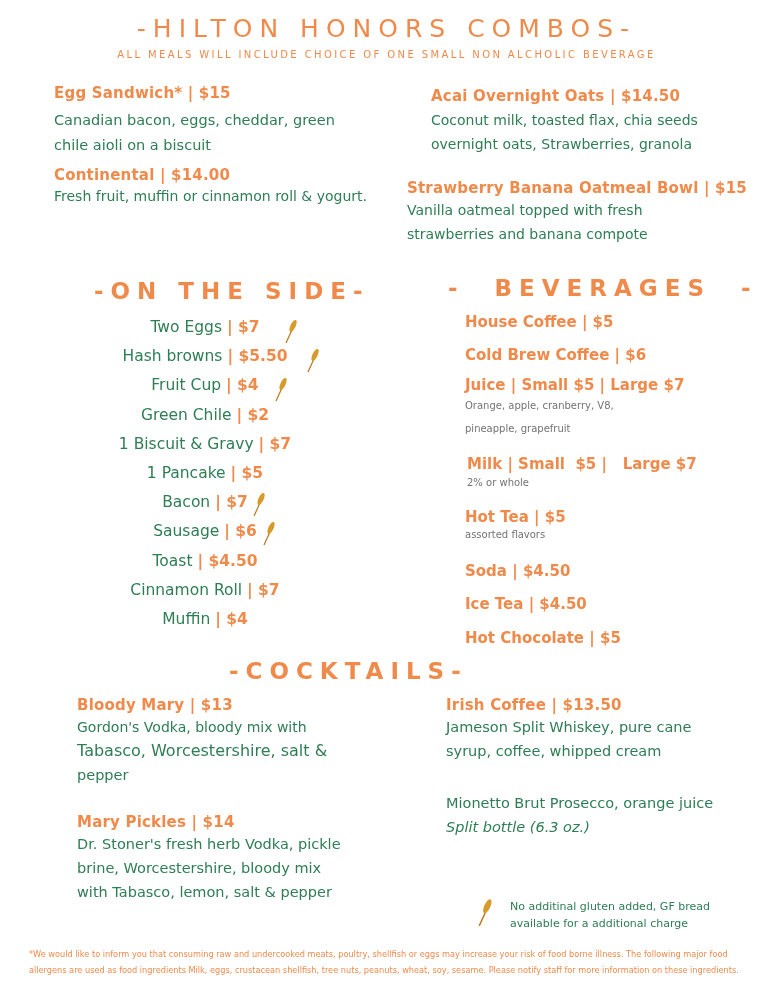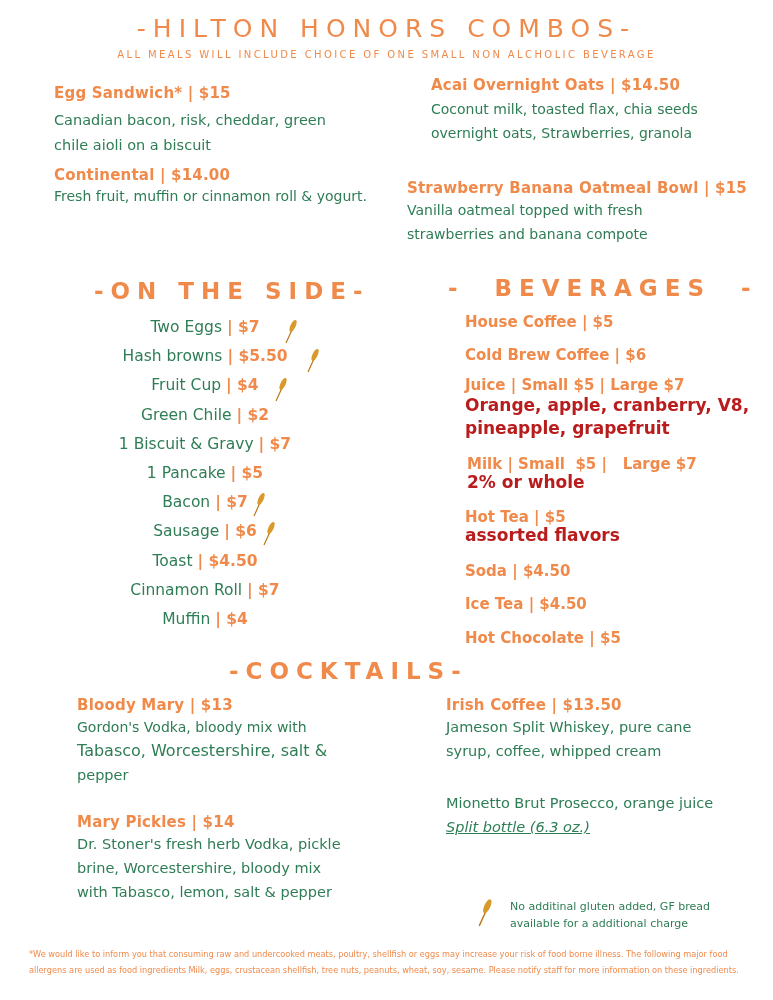--- a/index.html
+++ b/index.html
@@ -9,42 +9,42 @@
   .title { left:0; width:773px; top:14px; text-align:center; font-size:25px; letter-spacing:7px; color:#f08a4b; font-weight:500; }
   .subtitle { left:0; width:773px; top:49px; text-align:center; font-size:10px; letter-spacing:2.4px; color:#f08a4b; }
   .item-title { font-size:15px; font-weight:bold; color:#f08a4b; white-space:nowrap; letter-spacing:0.2px; }
   .item-desc { font-size:14.5px; color:#2e7d55; line-height:25px; white-space:nowrap; }
   .sec-head { font-size:23px; font-weight:bold; letter-spacing:7px; color:#f08a4b; white-space:nowrap; }
   .side-list { left:80px; width:250px; top:318px; }
   .side-row { height:29.2px; text-align:center; font-size:15.5px; white-space:nowrap; position:relative; }
   .side-name { color:#2e7d55; }
   .side-price { color:#f08a4b; font-weight:bold; }
   .wheat { display:inline-block; width:14px; height:26px; vertical-align:middle; }
-  .bev-title { font-size:15px; font-weight:bold; color:#f08a4b; white-space:nowrap; }
-  .bev-desc { font-size:17px; color:#b91c1c; line-height:23px; white-space:nowrap;font-weight:bold; }
+  .bev-title { font-size:15px; font-weight:bold; color:#f08a4b; white-space:nowrap;text-align:center; }
+  .bev-desc { font-size:10px; color:#737373; line-height:23px; white-space:nowrap; }
   .note { font-size:11px; color:#2e7d55; line-height:17px; white-space:nowrap; }
   .disclaimer { left:29px; width:720px; top:946px; font-size:8.2px; color:#f08a4b; line-height:16px; }
-  .italic { font-style:italic;text-decoration:underline; }
+  .italic { font-style:italic; }
 </style>
 </head>
 <body>
 
 <div class="abs title">-HILTON HONORS COMBOS-</div>
 <div class="abs subtitle">ALL MEALS WILL INCLUDE CHOICE OF ONE SMALL NON ALCHOLIC BEVERAGE</div>
 
 <div class="abs" style="left:54px; top:84px;">
   <div class="item-title">Egg Sandwich*  |  $15</div>
-  <div class="item-desc" style="margin-top:6px;">Canadian bacon, risk, cheddar, green</div>
+  <div class="item-desc" style="margin-top:6px;">Canadian bacon, eggs, cheddar, green</div>
   <div class="item-desc">chile aioli on a biscuit</div>
 </div>
 <div class="abs" style="left:54px; top:166px;">
   <div class="item-title">Continental  |  $14.00</div>
   <div class="item-desc" style="font-size:14px; margin-top:0px;">Fresh fruit, muffin or cinnamon roll &amp; yogurt.</div>
 </div>
-<div class="abs" style="left:431px; top:76px;">
+<div class="abs" style="left:431px; top:87px;">
   <div class="item-title">Acai Overnight Oats | $14.50</div>
   <div class="item-desc" style="font-size:14px; line-height:24px; margin-top:3px;">Coconut milk, toasted flax, chia seeds</div>
   <div class="item-desc" style="font-size:14px; line-height:24px;">overnight oats, Strawberries, granola</div>
 </div>
 <div class="abs" style="left:407px; top:179px;">
   <div class="item-title">Strawberry Banana Oatmeal Bowl  |  $15</div>
   <div class="item-desc" style="font-size:14px; line-height:24px; margin-top:1px;">Vanilla oatmeal topped with fresh</div>
   <div class="item-desc" style="font-size:14px; line-height:24px;">strawberries  and banana compote</div>
 </div>
 

